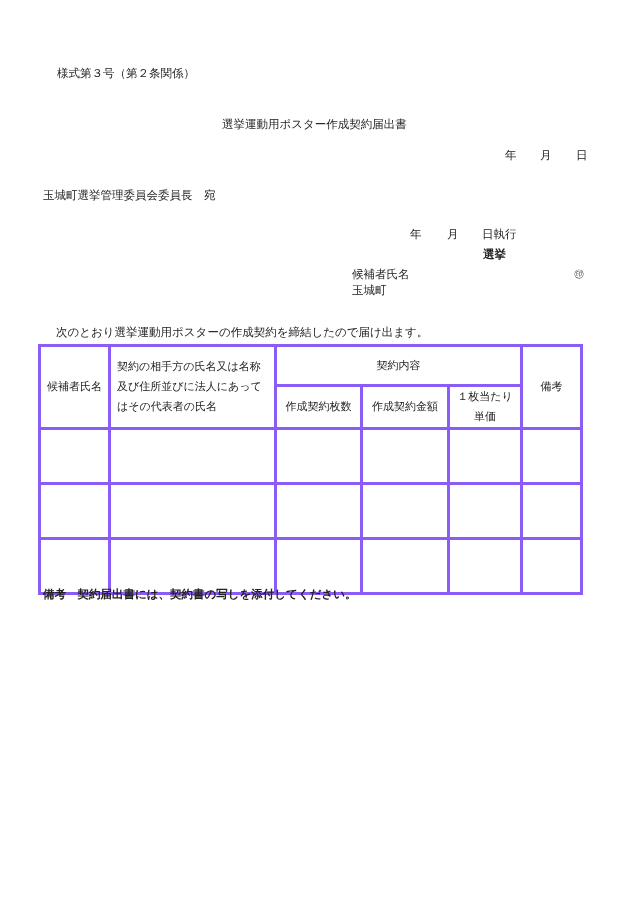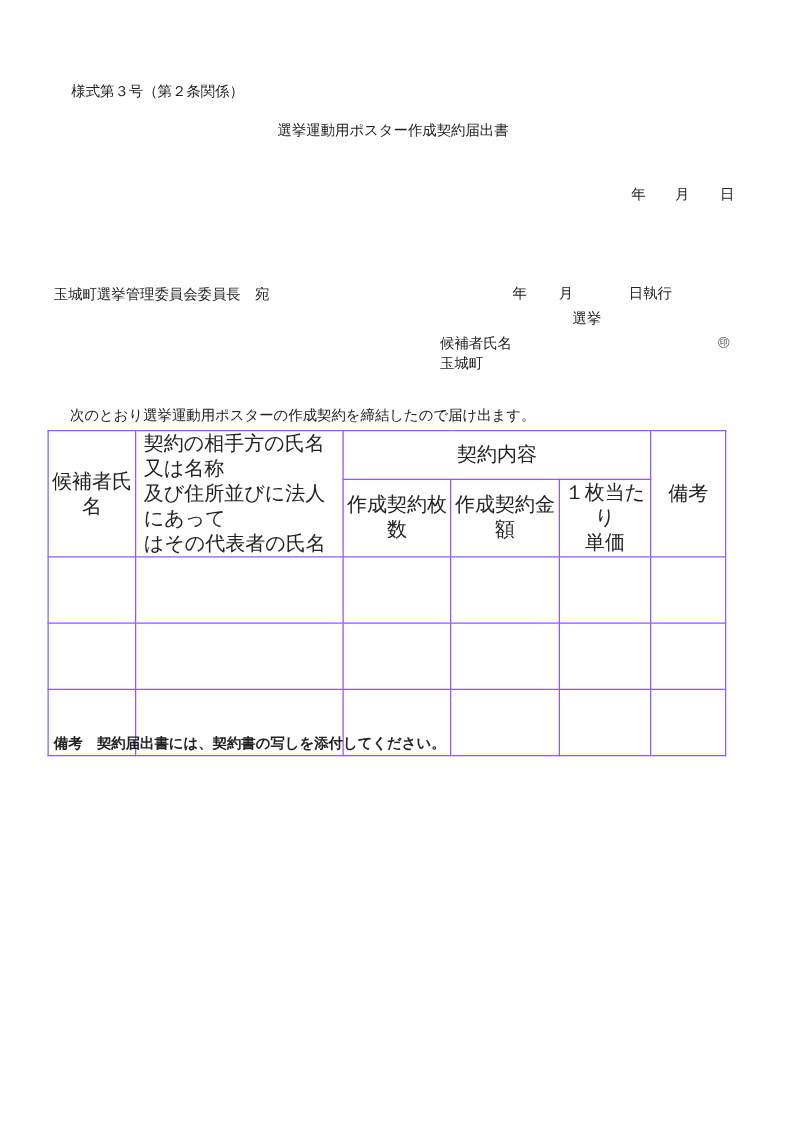--- a/index.html
+++ b/index.html
@@ -11,49 +11,49 @@
       width: 630px;
       height: 903px;
       position: relative;
       overflow: hidden;
       font-family: "DejaVu Serif", "Liberation Serif", serif;
       color: #222222;
       font-size: 11.5px;
     }
     .abs { position: absolute; white-space: nowrap; }
     #form-number { left: 57px; top: 66px; }
-    #doc-title { left: 222px; top: 97px; }
+    #doc-title { left: 222px; top: 117px; }
     #date-year { left: 505px; top: 148px; }
     #date-month { left: 540px; top: 148px; }
     #date-day { left: 576px; top: 148px; }
-    #addressee { left: 43px; top: 188px; margin-top: 40px; }
+    #addressee { left: 43px; top: 188px; }
     #exec-year { left: 410px; top: 227px; }
     #exec-month { left: 447px; top: 227px; }
-    #exec-day { left: 482px; top: 227px; margin-left: 21px; }
+    #exec-day { left: 482px; top: 227px; }
     #town-label { left: 352px; top: 247px; margin-top: 36px; }
-    #election-label { left: 458px; top: 247px; }
+    #election-label { left: 483px; top: 247px; font-weight: bold; }
     #candidate-label { left: 352px; top: 267px; }
     #seal-mark { left: 574px; top: 267px; font-size: 10px; }
     #intro-text { left: 56px; top: 325px; }
     #note-text { left: 43px; top: 587px; font-weight: bold; }
 
     table.contract-table {
       position: absolute;
       left: 38px;
       top: 344px;
       border-collapse: collapse;
       table-layout: fixed;
       width: 542px;
     }
     table.contract-table td {
-      border: 1px solid #8b5cf6;
+      border: 3px solid #8b5cf6;
       padding: 0;
       text-align: center;
       vertical-align: middle;
-      font-size: 16px;
+      font-size: 11px;
       line-height: 20px;
     }
     td.left-text {
       text-align: left !important;
       padding-left: 6px !important;
     }
     tr.head1 td { height: 37px; }
     tr.head2 td { height: 40px; }
     tr.data-row td { height: 52px; }
   </style>

